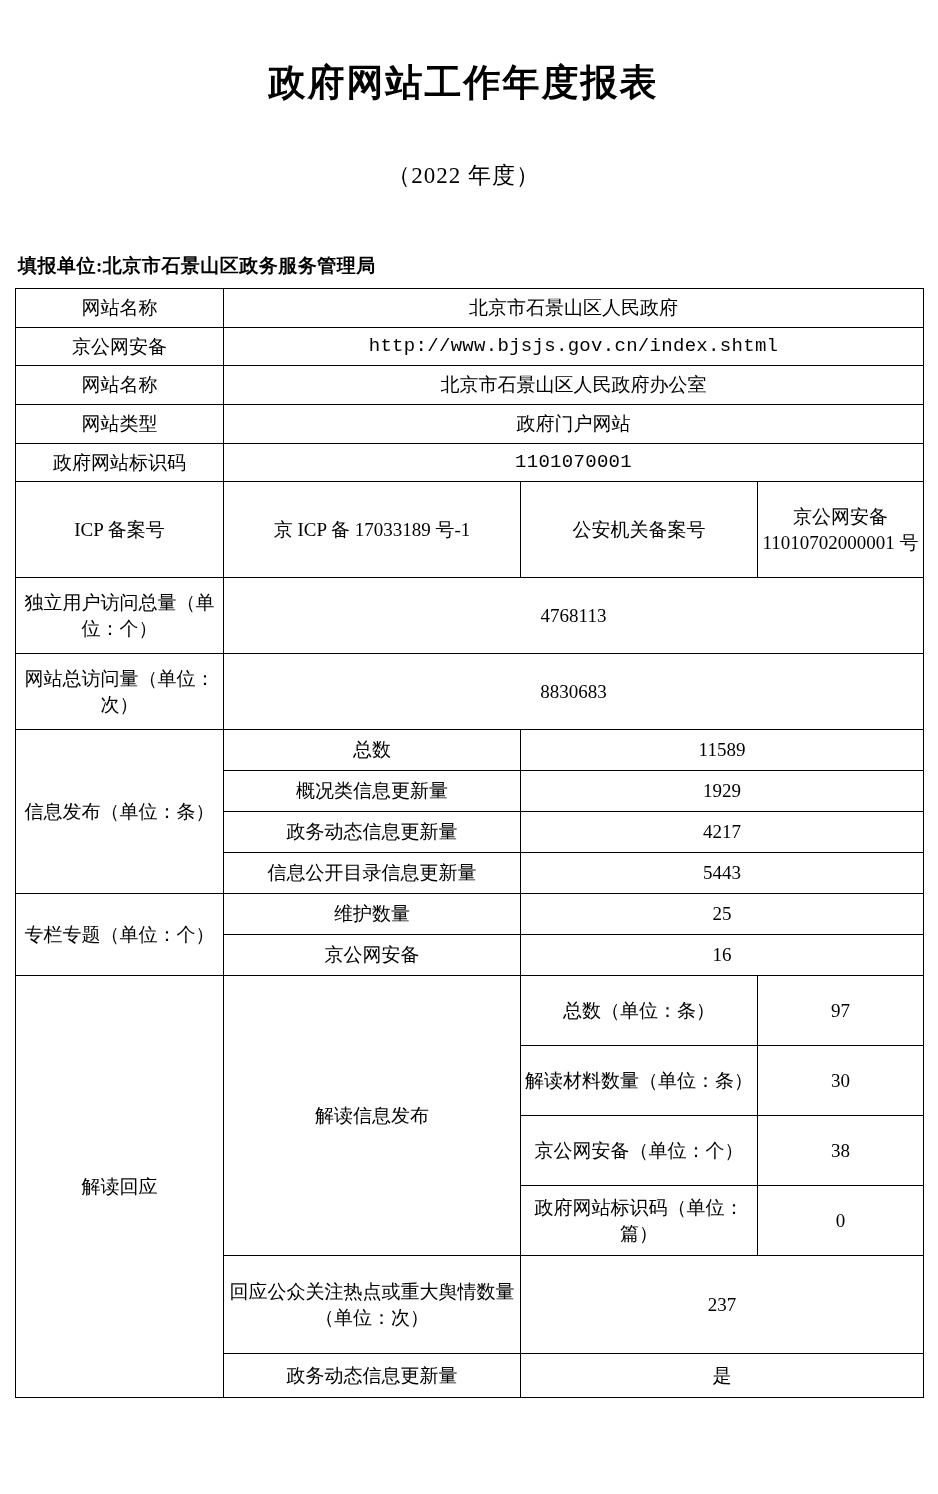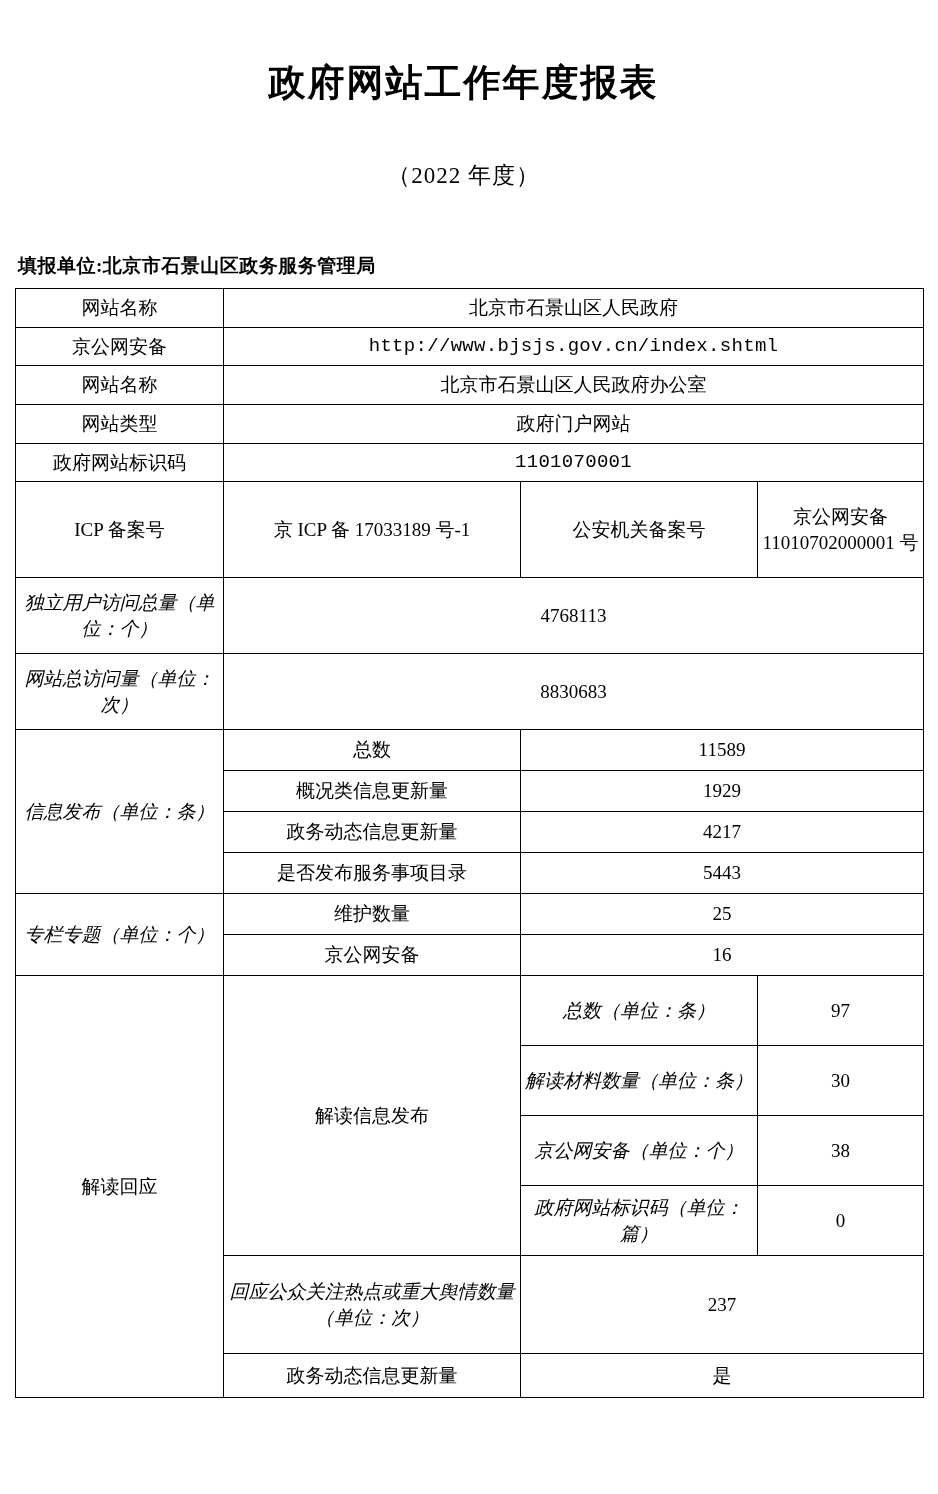--- a/index.html
+++ b/index.html
@@ -54,21 +54,21 @@
     padding: 6px 4px;
     line-height: 1.35;
     word-break: break-word;
   }
   td.mono {
     font-family: "Liberation Mono", "DejaVu Sans Mono", monospace;
     font-size: 19px;
     letter-spacing: 0.3px;
   }
   .h-label { }
-  .two-line { line-height: 1.4; font-style: italic; }
+  .two-line { line-height: 1.4; }
 </style>
 </head>
 <body>
 
 <div class="page">
 
   <div class="doc-title">政府网站工作年度报表</div>
   <div class="doc-subtitle">（2022 年度）</div>
   <div class="reporter-line">填报单位:北京市石景山区政务服务管理局</div>
 
@@ -122,21 +122,21 @@
       </tr>
       <tr style="height:41px">
         <td>概况类信息更新量</td>
         <td colspan="2">1929</td>
       </tr>
       <tr style="height:41px">
         <td>政务动态信息更新量</td>
         <td colspan="2">4217</td>
       </tr>
       <tr style="height:41px">
-        <td>是否发布服务事项目录</td>
+        <td>信息公开目录信息更新量</td>
         <td colspan="2">5443</td>
       </tr>
 
       <tr style="height:41px">
         <td class="h-label two-line" rowspan="2">专栏专题（单位：个）</td>
         <td>维护数量</td>
         <td colspan="2">25</td>
       </tr>
       <tr style="height:41px">
         <td>京公网安备</td>

